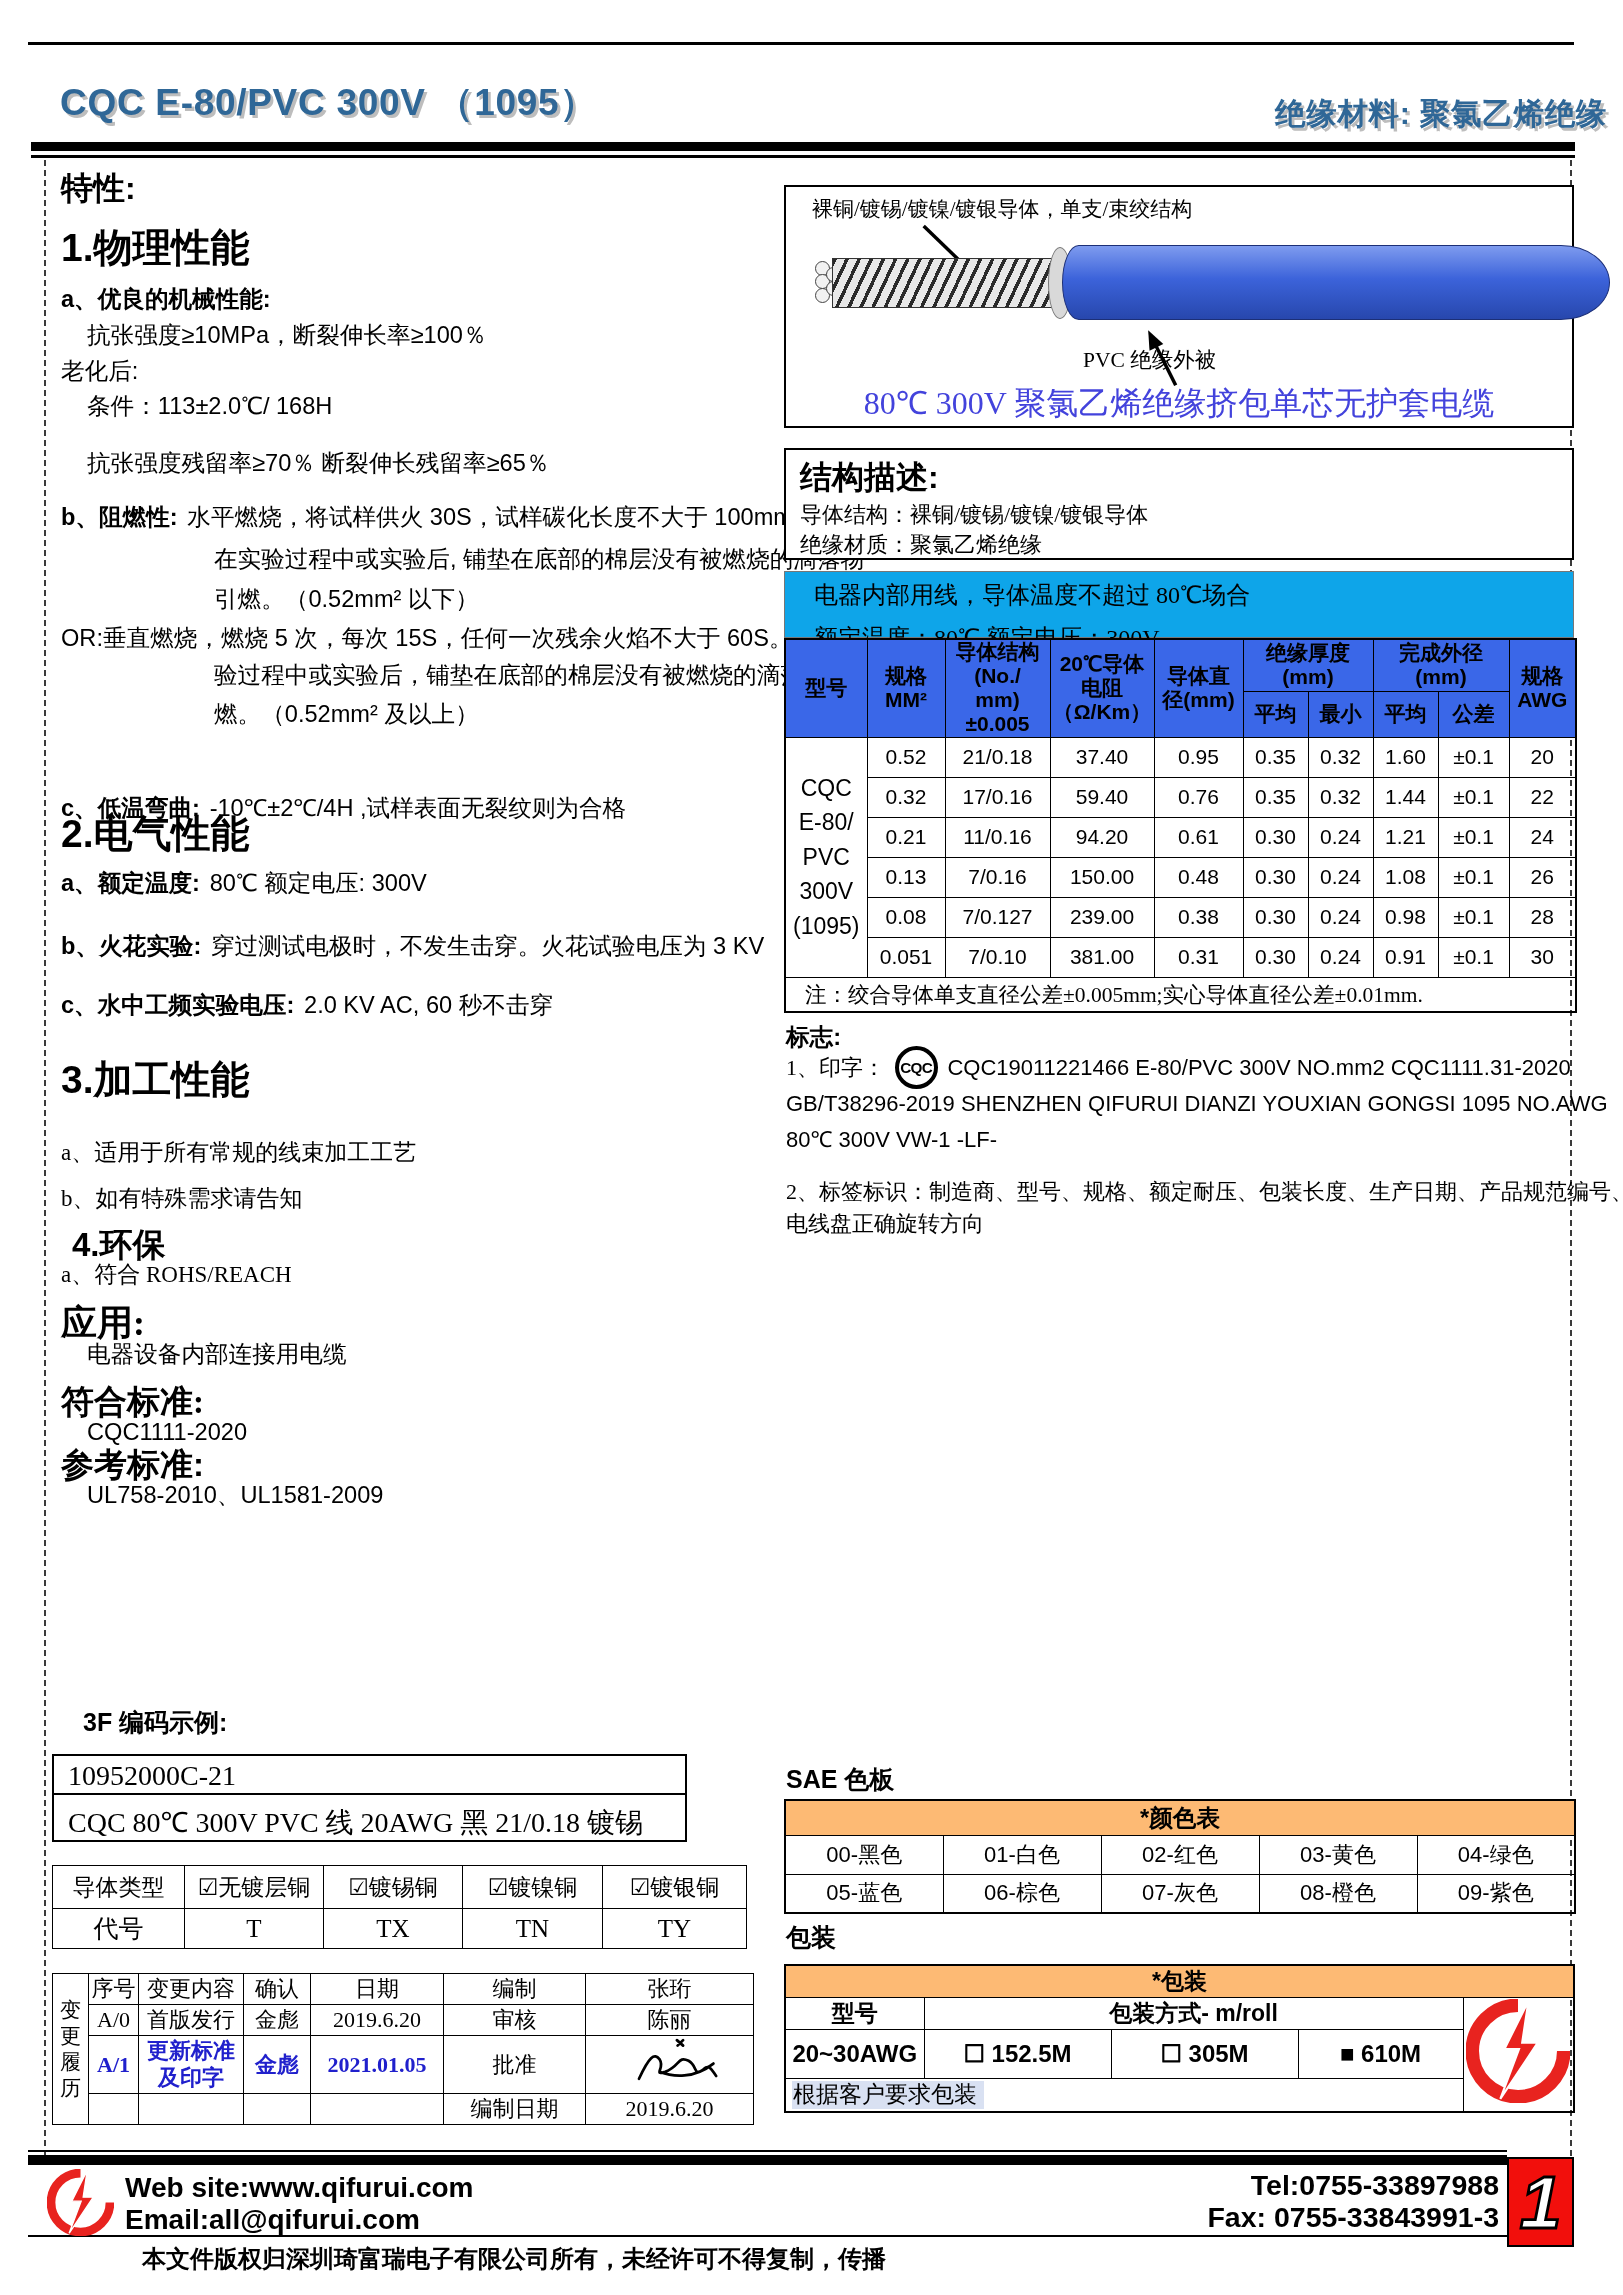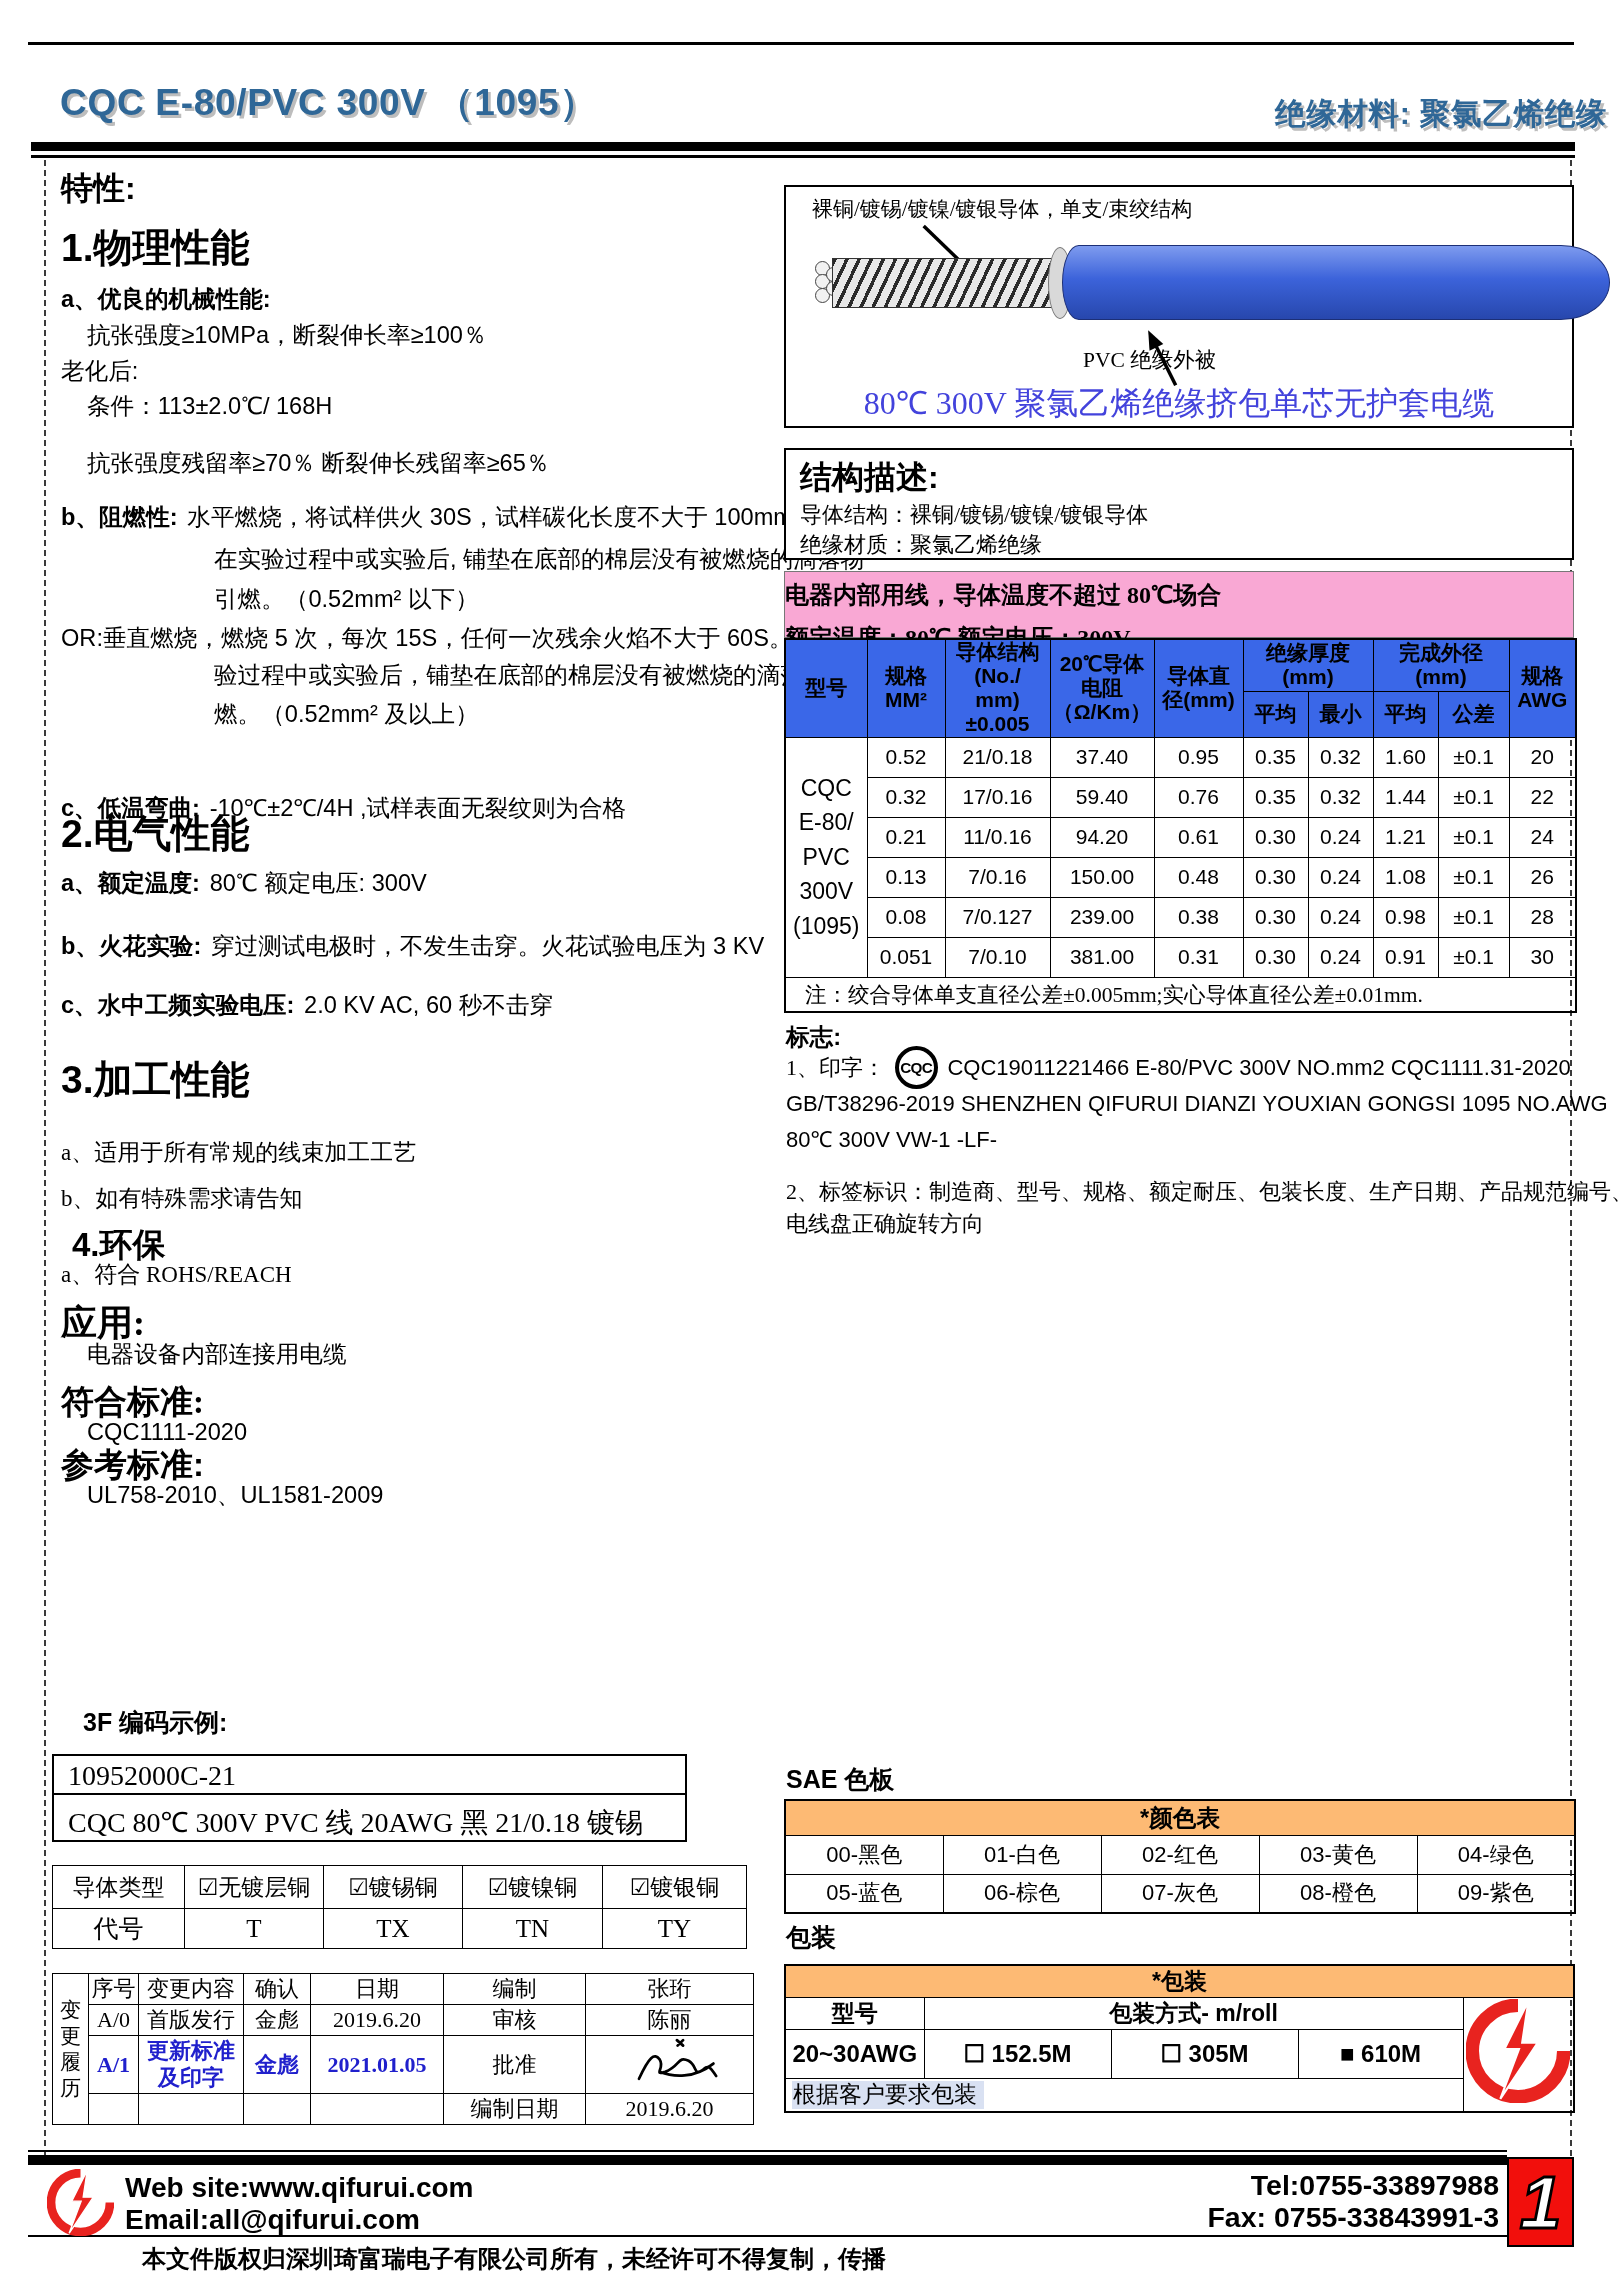--- a/index.html
+++ b/index.html
@@ -12,21 +12,21 @@
   .b { font-weight:bold; }
   .rule { position:absolute; background:#000; }
   .dashv { position:absolute; width:0; border-left:2.1px dashed #3a3a3a; }
   .hdr-title { color:#2F6797; font-weight:bold; text-shadow:2.8px 2.8px 0 #bdbdbd; letter-spacing:0.7px; }
   .box { position:absolute; border:2.1px solid #000; background:#fff; }
   table { border-collapse:collapse; table-layout:fixed; }
   td { border:1.4px solid #000; text-align:center; vertical-align:middle; overflow:hidden; }
   .spec-table td { font-size:21px; }
   .spec-head td { background:#3A67E8; font-weight:bold; line-height:1.15; }
   .bluebar { background:#fdba74; font-weight:bold; }
-  .graybox { position:absolute; background:#f9a8d4; border:1.4px solid #777; padding:7px 0;font-weight:bold; }
+  .graybox { position:absolute; background:#0ea5e9; border:1.4px solid #777; padding:7px 29px; }
   .cqc-badge { display:inline-flex; width:43px; height:43px; border:4.2px solid #000; border-radius:50%;
                align-items:center; justify-content:center; font-weight:bold; font-size:15.3px; letter-spacing:-0.7px; flex:0 0 auto; }
   .flexline { display:flex; align-items:center; gap:9.7px; }
   .hatch { background:repeating-linear-gradient(115deg,#2a2a2a 0 3.5px,#e8e8e8 3.5px 11px); border:1.4px solid #333; }
   .jacket { background:linear-gradient(#7e9bef 0%,#3c63da 45%,#2747ad 100%); border:0.7px solid #1c2f77; border-radius:16.7px 49px 49px 16.7px / 50% 50% 50% 50%; }
   .cutface { background:#d9d9d9; border:1.4px solid #7a7a7a; border-radius:50%; }
   .strand { position:absolute; background:#f2f2f2; border:1.4px solid #444; border-radius:50%; width:15.3px; height:15.3px; }
   .pagebox { position:absolute; background:#F20F0C; border:2.8px solid #000; color:#fff; display:flex; align-items:center; justify-content:center;
              font-size:75px; font-weight:bold; font-style:italic; -webkit-text-stroke:2.8px #000; }
   .sig { stroke:#000; stroke-width:4; fill:none; stroke-linecap:round; }

